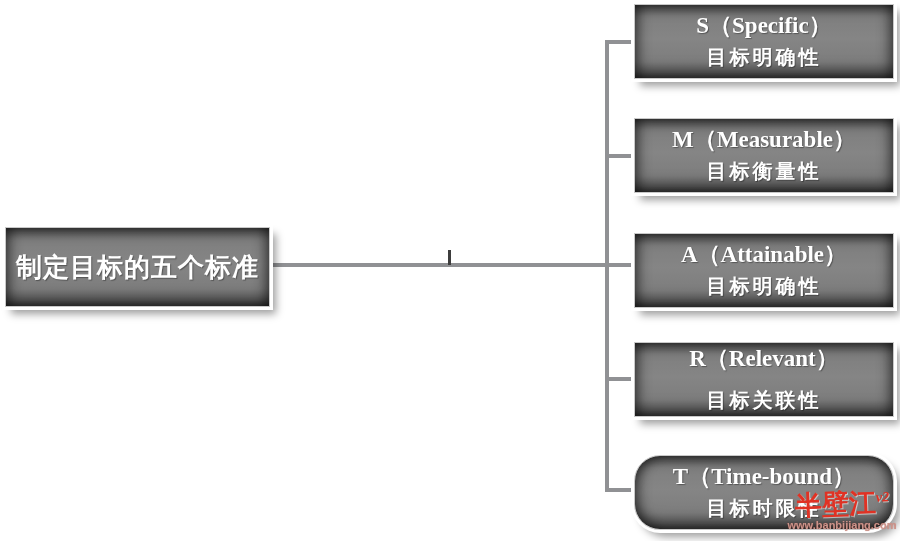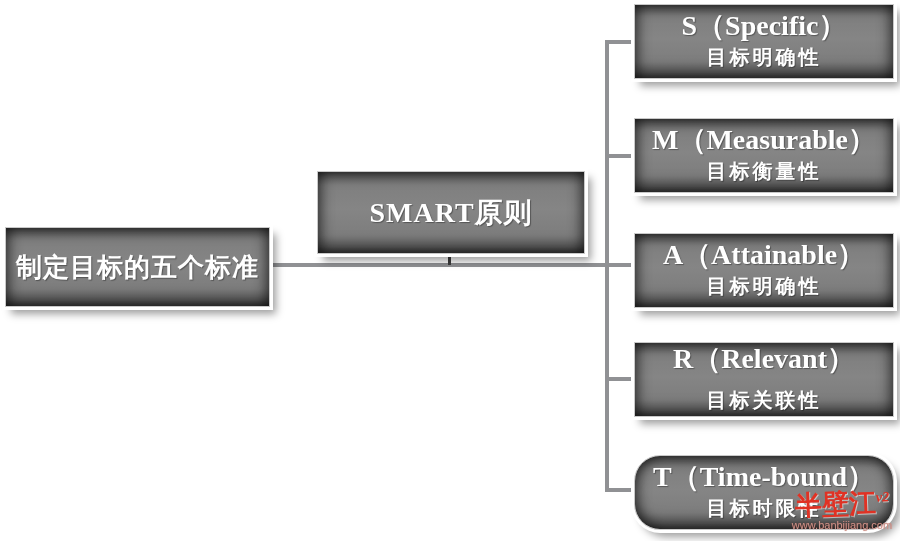--- a/index.html
+++ b/index.html
@@ -33,57 +33,55 @@
     text-shadow:1px 1px 1px rgba(0,0,0,0.35);
   }
   #node-root  {left:5px;  top:227px;width:263px;height:78px;font-size:26px;letter-spacing:1px;}
   #node-center{left:317px;top:171px;width:266px;height:81px;font-size:28px;letter-spacing:1px;}
   .branch{left:634px;width:258px;height:73px;}
   #branch-s{top:4px;}
   #branch-m{top:118px;}
   #branch-a{top:233px;}
   #branch-r{top:342px;gap:10px;}
   #branch-t{top:455px;border-radius:26px;}
-  .branch .en{display:block;font-size:28px;line-height:31px;text-align:center;}
+  .branch .en{display:block;font-size:23px;line-height:31px;text-align:center;}
   .branch .zh{display:block;font-size:20px;line-height:32px;letter-spacing:3px;}
   
   #watermark{position:absolute;left:786px;top:485px;width:112px;z-index:5;text-align:center;pointer-events:none;}
   .wm-logo{
     color:#e03224;font-size:27px;line-height:27px;font-weight:bold;white-space:nowrap;
     transform:rotate(-2deg);
     font-family:"Liberation Serif","DejaVu Serif",serif;
     text-shadow:1px 1px 0 rgba(255,255,255,0.55);
   }
   .wm-sup{font-size:14px;font-style:italic;vertical-align:super;}
   .wm-url{
     color:#c9958c;font-size:11px;line-height:12px;margin-top:1px;white-space:nowrap;
     font-family:"Liberation Sans","DejaVu Sans",sans-serif;
     text-shadow:0 0 1px rgba(224,50,36,0.45);
+    font-weight:bold;
   }
 </style>
 </head>
 <body>
 
 <div id="canvas">
 
   <div class="conn" id="conn-main"></div>
   <div class="conn" id="conn-trunk"></div>
   <div class="conn" id="conn-stub-s"></div>
   <div class="conn" id="conn-stub-m"></div>
   <div class="conn" id="conn-stub-r"></div>
   <div class="conn" id="conn-stub-t"></div>
   <div class="conn" id="conn-smart-stub"></div>
 
   <div class="node" id="node-root">
     <span>制定目标的五个标准</span>
   </div>
 
-  <div class="node" id="node-center">
-    <span>SMART原则</span>
-  </div>
 
   <div class="node branch" id="branch-s">
     <span class="en">S（Specific）</span>
     <span class="zh">目标明确性</span>
   </div>
 
   <div class="node branch" id="branch-m">
     <span class="en">M（Measurable）</span>
     <span class="zh">目标衡量性</span>
   </div>

